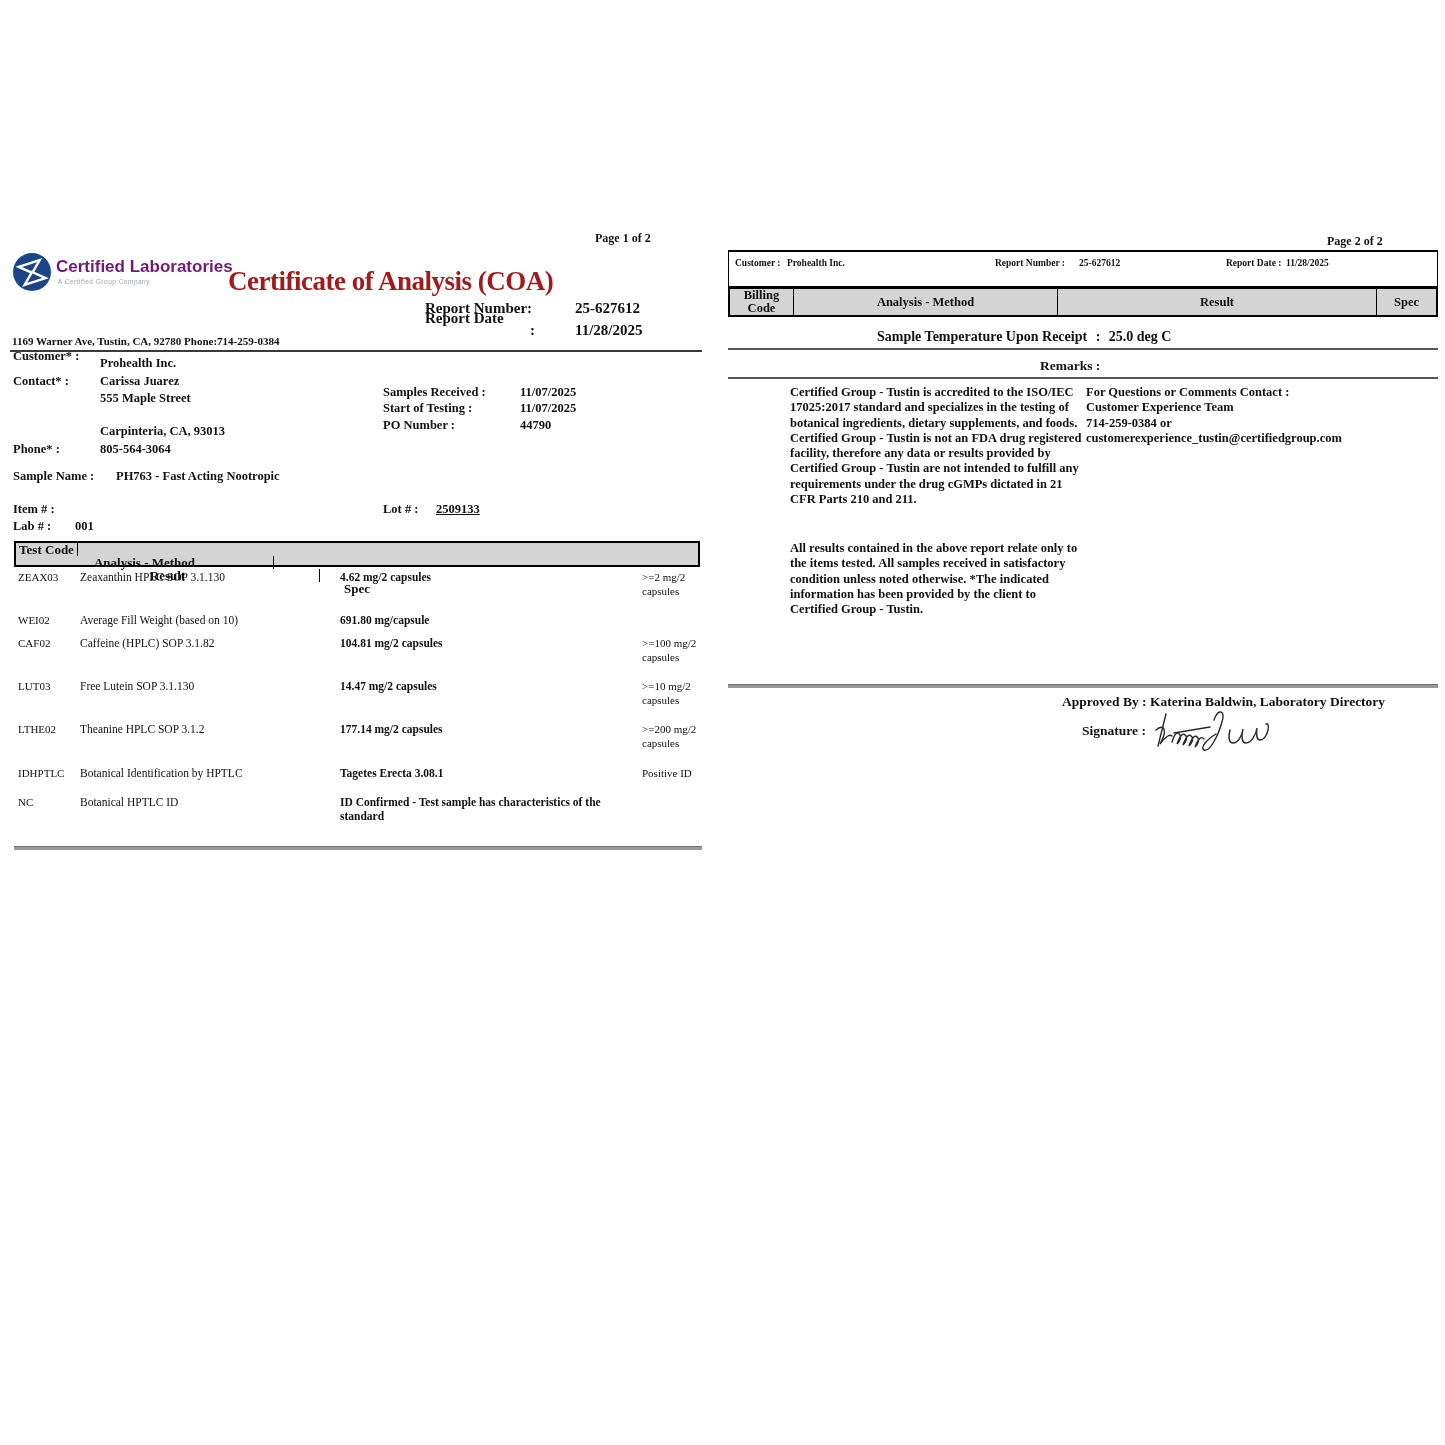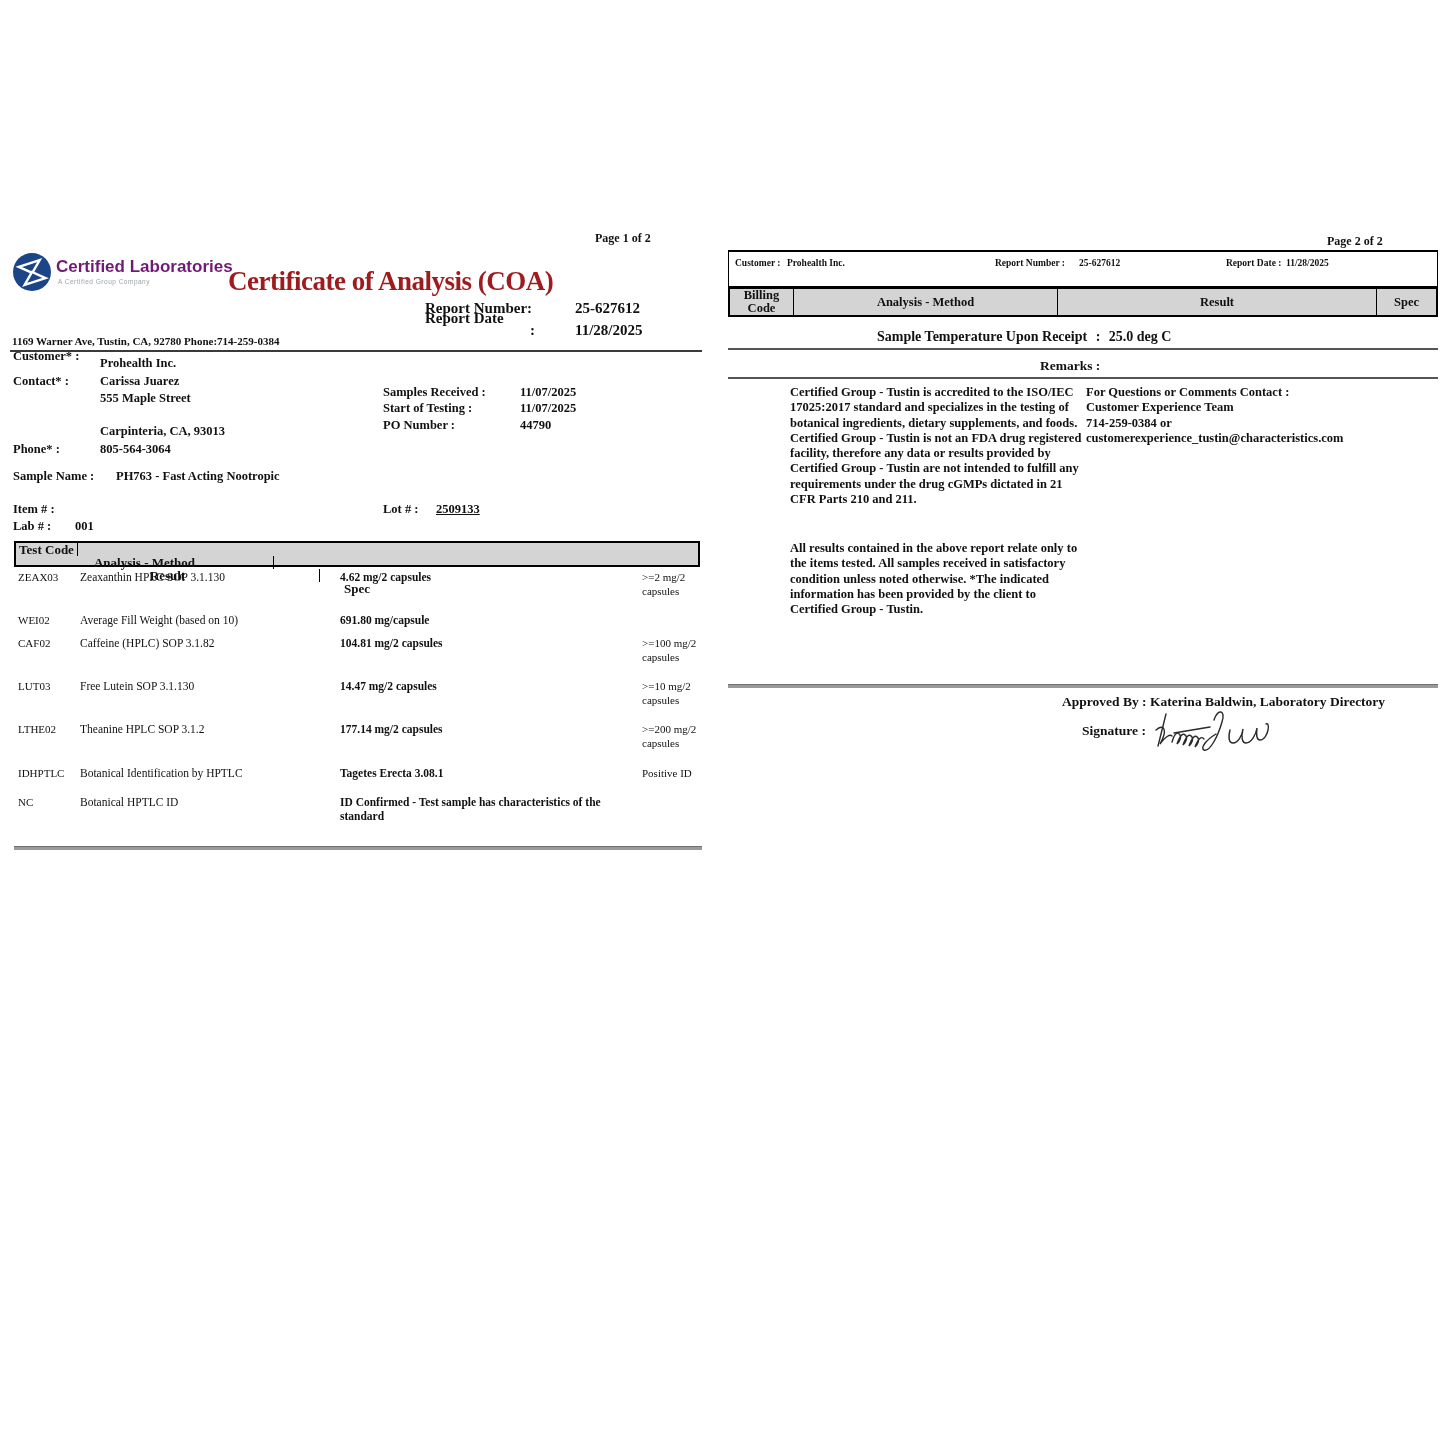--- a/index.html
+++ b/index.html
@@ -172,21 +172,21 @@
   <div class="abs remarks-h" style="left:1040px;top:358px;">Remarks :</div>
   <div class="abs hr" style="left:728px;top:377px;width:710px;background:#555;"></div>
 
   <div class="abs remarks-p" style="left:790px;top:385px;width:295px;">Certified Group - Tustin is accredited to the ISO/IEC 17025:2017 standard and specializes in the testing of botanical ingredients, dietary supplements, and foods. Certified Group - Tustin is not an FDA drug registered facility, therefore any data or results provided by Certified Group - Tustin are not intended to fulfill any requirements under the drug cGMPs dictated in 21 CFR Parts 210 and 211.</div>
   <div class="abs remarks-p" style="left:790px;top:541px;width:295px;">All results contained in the above report relate only to the items tested. All samples received in satisfactory condition unless noted otherwise. *The indicated information has been provided by the client to Certified Group - Tustin.</div>
 
   <div class="abs contact-p" style="left:1086px;top:385px;width:300px;">
     <div>For Questions or Comments Contact :</div>
     <div>Customer Experience Team</div>
     <div>714-259-0384 or</div>
-    <div>customerexperience_tustin@characteristics.com</div>
+    <div>customerexperience_tustin@certifiedgroup.com</div>
   </div>
 
   <div class="abs hr-gray" style="left:728px;top:684px;width:710px;"></div>
   <div class="abs approved" style="left:1062px;top:694px;">Approved By : Katerina Baldwin, Laboratory Directory</div>
   <div class="abs sig-label" style="left:1082px;top:723px;">Signature :</div>
 
   <div class="abs" style="left:1152px;top:706px;width:150px;height:52px;">
     <svg width="150" height="52" viewBox="0 0 150 52" fill="none" stroke="#2a2a2a" stroke-width="1.4" stroke-linecap="round">
       <path d="M6 40 L14 8"></path>
       <path d="M4 24 C12 17 16 24 8 38 C14 30 18 28 20 30"></path>

